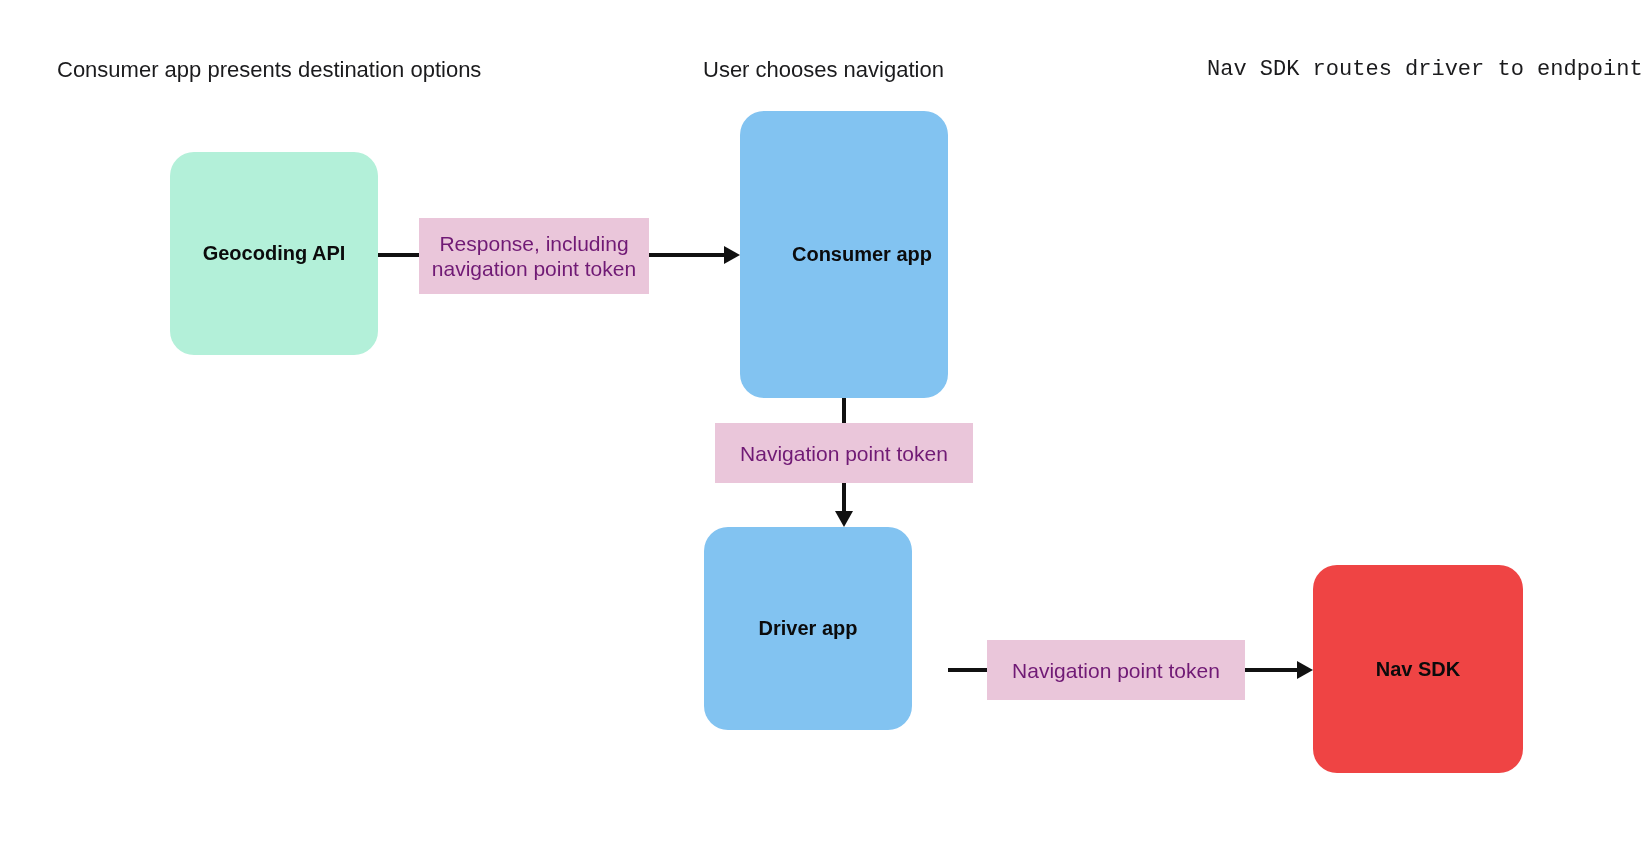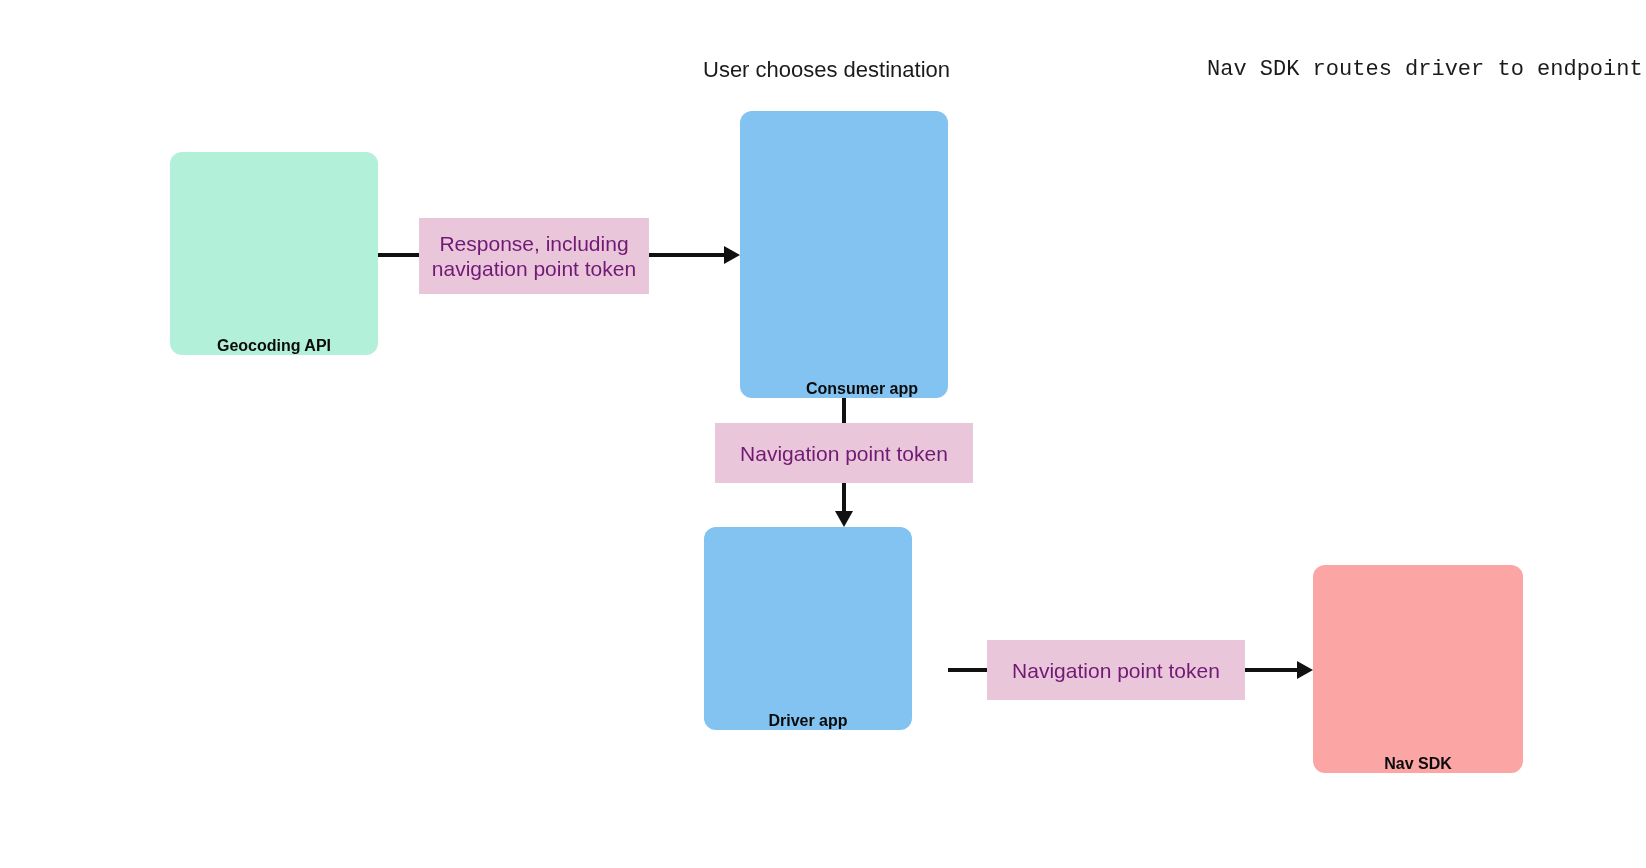--- a/index.html
+++ b/index.html
@@ -21,25 +21,25 @@
     line-height: 28px;
     color: #1b1b1d;
     white-space: nowrap;
   }
   .col-header-1 { left: 57px; }
   .col-header-2 { left: 703px; }
   .col-header-3 { left: 1207px; font-family: Liberation Mono, monospace; }
 
   .node {
     position: absolute;
-    border-radius: 12px;
+    border-radius: 24px;
     display: flex;
-    align-items: flex-end;
+    align-items: center;
     justify-content: center;
-    font-size: 16px;
+    font-size: 20px;
     font-weight: 700;
     color: #0b0b0c;
     text-align: center;
   }
   .node-geocoding { left: 170px; top: 152px; width: 208px; height: 203px; background: #b3f0d9; }
   .node-consumer  { left: 740px; top: 111px; width: 208px; height: 287px; background: #82c3f1; padding-left: 36px; }
   .node-driver    { left: 704px; top: 527px; width: 208px; height: 203px; background: #82c3f1; }
   .node-navsdk    { left: 1313px; top: 565px; width: 210px; height: 208px; background: #e8a383; }
 
   .edge-label {
@@ -85,36 +85,37 @@
   }
   .head-1 { left: 724px;  top: 246px; }
   .head-2 { left: 835px;  top: 511px; }
   .head-3 { left: 1297px; top: 661px; }
 </style>
 </head>
 <body>
 
 <div class="canvas">
 
-  <div class="col-header col-header-2">User chooses destination</div>
+  <div class="col-header col-header-1">Consumer app presents destination options</div>
+  <div class="col-header col-header-2">User chooses navigation</div>
   <div class="col-header col-header-3">Nav SDK routes driver to endpoint</div>
 
   <div class="node node-geocoding" style="background: rgb(179, 240, 217);">
     <span>Geocoding API</span>
   </div>
 
   <div class="node node-consumer" style="background: rgb(130, 195, 241);">
     <span>Consumer app</span>
   </div>
 
   <div class="node node-driver" style="background: rgb(130, 195, 241);">
     <span>Driver app</span>
   </div>
 
-  <div class="node node-navsdk" style="background: #fca5a5;">
+  <div class="node node-navsdk" style="background: #ef4444;">
     <span>Nav SDK</span>
   </div>
 
   <div class="edge-line seg-1a"></div>
   <div class="edge-label edge-label-1" style="background: rgb(234, 198, 218);">Response, including navigation point token</div>
   <div class="edge-line seg-1b"></div>
   <div class="arrowhead right head-1"></div>
 
   <div class="edge-line seg-2a"></div>
   <div class="edge-label edge-label-2" style="background: rgb(234, 198, 218);">Navigation point token</div>

